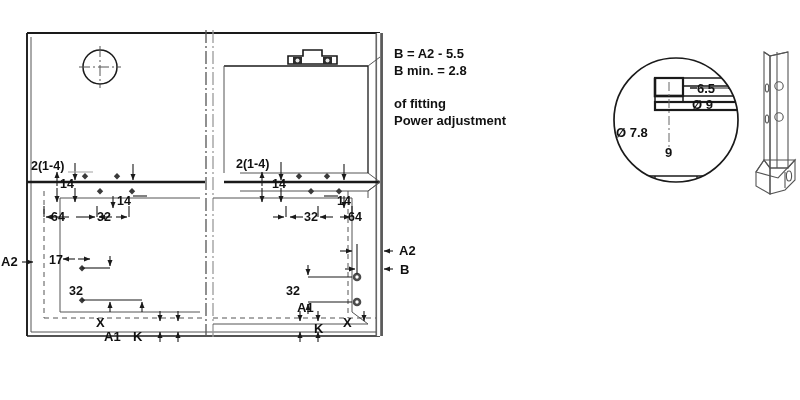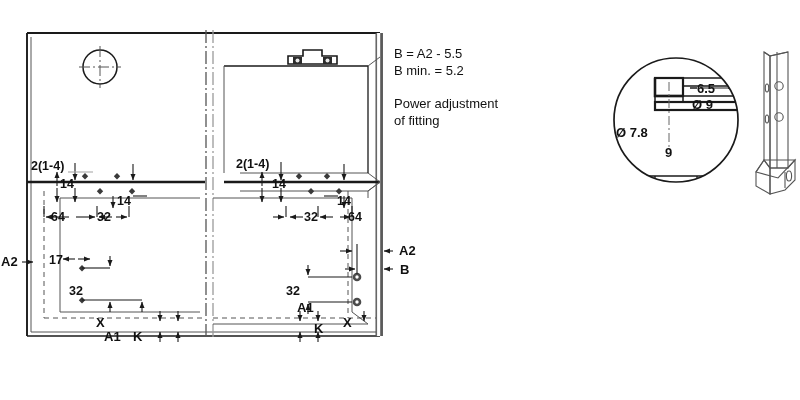--- a/index.html
+++ b/index.html
@@ -250,21 +250,21 @@
     <path d="M764,160 L756,172 L756,186 L770,194 L770,168 Z"></path>
     <path d="M770,168 L788,168 L795,160 L795,180 L785,190 L770,194 Z"></path>
     <path d="M764,160 L756,172 L778,178 L795,160 Z"></path>
     <path d="M785,172 L785,188"></path>
     <ellipse cx="789" cy="176" rx="2.6" ry="5"></ellipse>
   </g>
 
 </svg>
 
 <div style="position:absolute;left:394px;top:45px;width:180px;line-height:17px;
-            font-size:13px;font-weight:normal;color:#111;">
+            font-size:13px;font-weight:bold;color:#111;">
   <div>B = A2 - 5.5</div>
-  <div>B min. = 5.2</div>
+  <div>B min. = 2.8</div>
   <div style="height:16px;"></div>
+  <div>of fitting</div>
   <div>Power adjustment</div>
-  <div>of fitting</div>
 </div>
 
 </div>
 
 </body></html>

